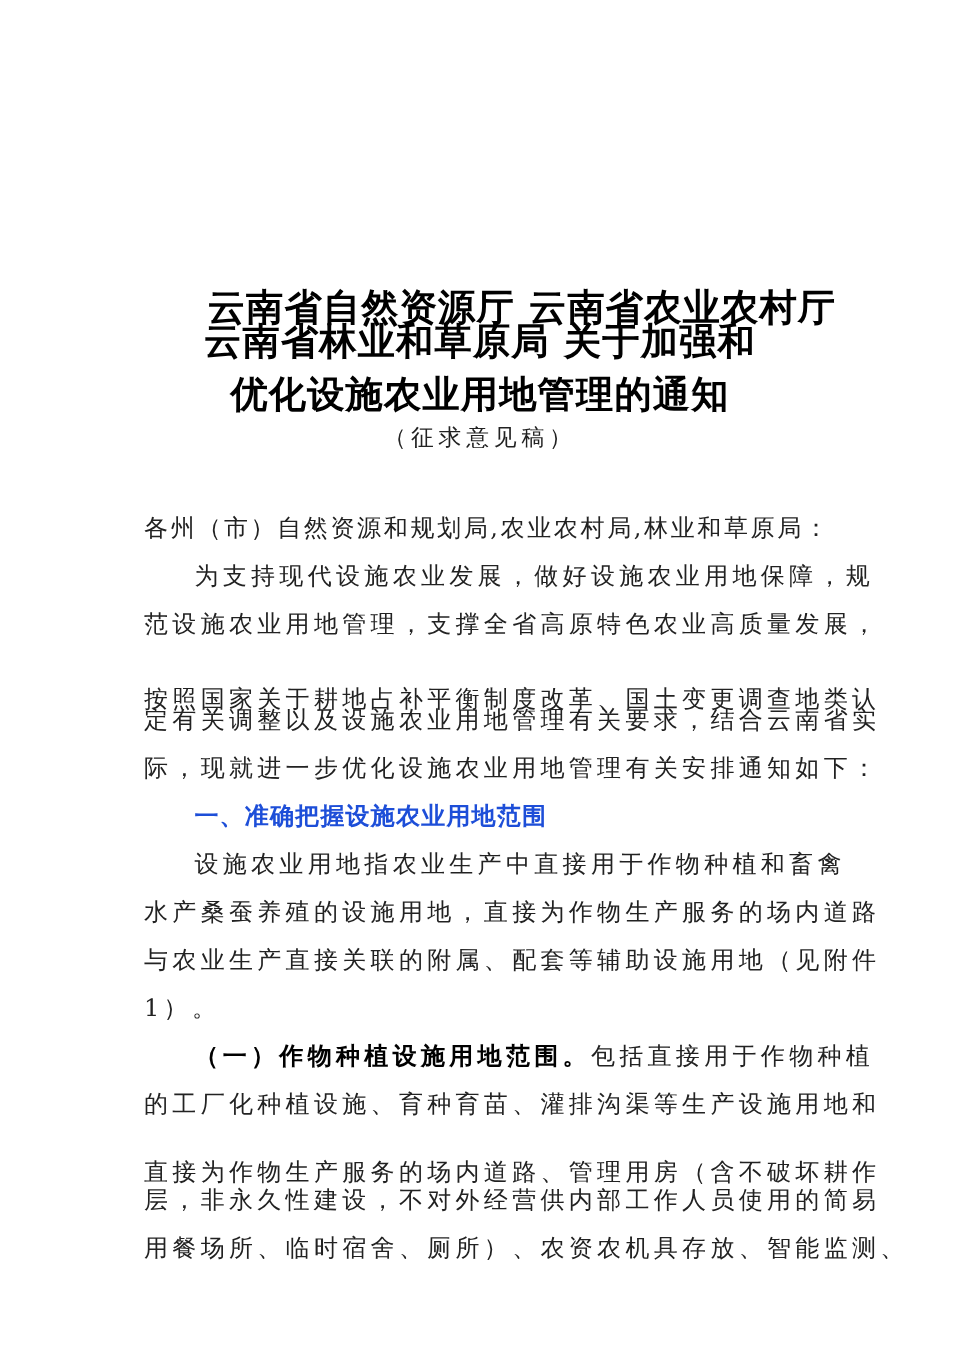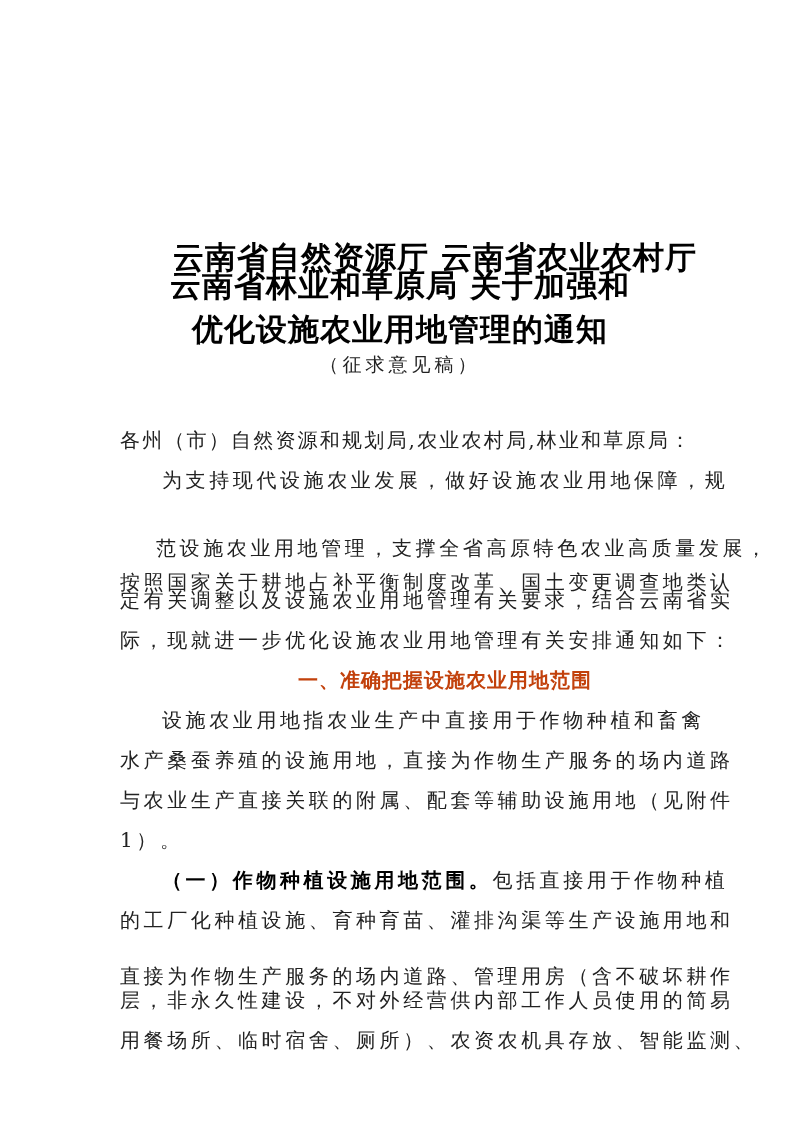--- a/index.html
+++ b/index.html
@@ -10,38 +10,38 @@
            font-family: "DejaVu Serif", serif; font-weight: bold; font-size: 31px;
            letter-spacing: 1px; color: #000; line-height: 44px; }
   .t1 { top: 235px; padding-left: 35px; }
   .t2 { top: 263px; }
   .t3 { top: 307px; }
   .subtitle { position: absolute; top: 352px; left: 0; width: 800px; text-align: center;
               font-size: 19px; letter-spacing: 4px; color: #222; }
   .line { position: absolute; left: 120px; width: 566px; font-size: 20px; line-height: 30px;
           white-space: nowrap; color: #222; letter-spacing: 3.6px; }
   .indent { left: 162px; }
-  .heading { font-family: "DejaVu Sans", sans-serif; font-weight: bold; letter-spacing: 1px; color: #c2410c; text-align: center; }
+  .heading { font-family: "DejaVu Sans", sans-serif; font-weight: bold; letter-spacing: 1px; color: #1d4ed8; }
   .bold-run { font-weight: bold; color: #000; }
 </style>
 </head>
 <body>
 
 <div class="page">
 
   <div class="title t1">云南省自然资源厅  云南省农业农村厅</div>
   <div class="title t2">云南省林业和草原局  关于加强和</div>
   <div class="title t3">优化设施农业用地管理的通知</div>
 
   <div class="subtitle">（征求意见稿）</div>
 
   <div class="line" style="top:425px; letter-spacing:2.2px;">各州（市）自然资源和规划局,农业农村局,林业和草原局：</div>
 
   <div class="line indent" style="top:465px;">为支持现代设施农业发展，做好设施农业用地保障，规</div>
-  <div class="line" style="top:533px;margin-left:36px;">范设施农业用地管理，支撑全省高原特色农业高质量发展，</div>
+  <div class="line" style="top:505px;">范设施农业用地管理，支撑全省高原特色农业高质量发展，</div>
   <div class="line" style="top:567px;">按照国家关于耕地占补平衡制度改革、国土变更调查地类认</div>
   <div class="line" style="top:585px;">定有关调整以及设施农业用地管理有关要求，结合云南省实</div>
   <div class="line" style="top:625px;">际，现就进一步优化设施农业用地管理有关安排通知如下：</div>
 
   <div class="line indent heading" style="top:665px;">一、准确把握设施农业用地范围</div>
 
   <div class="line indent" style="top:705px;">设施农业用地指农业生产中直接用于作物种植和畜禽</div>
   <div class="line" style="top:745px;">水产桑蚕养殖的设施用地，直接为作物生产服务的场内道路</div>
   <div class="line" style="top:785px;">与农业生产直接关联的附属、配套等辅助设施用地（见附件</div>
   <div class="line" style="top:825px;">1）。</div>

